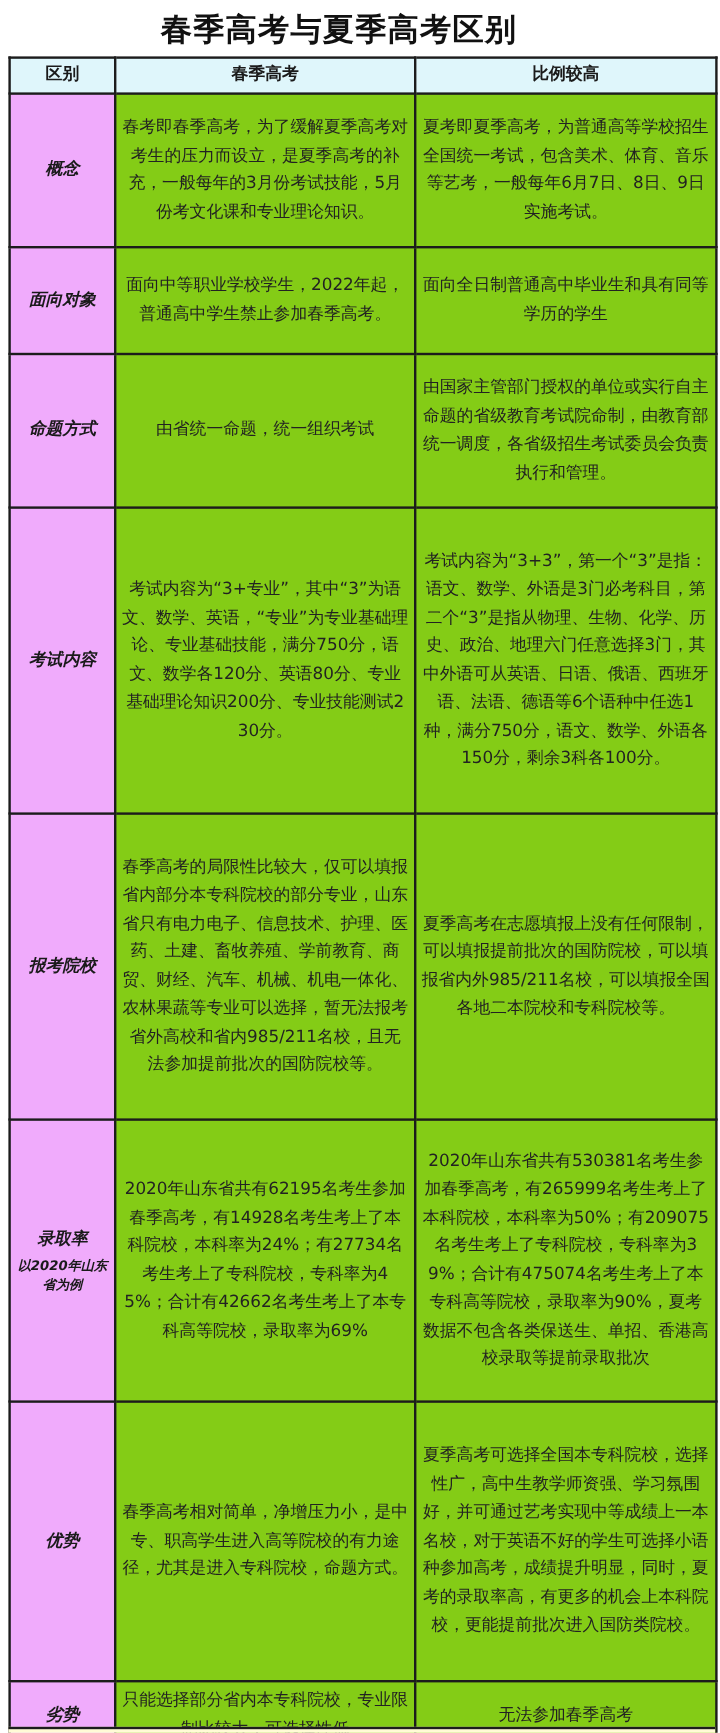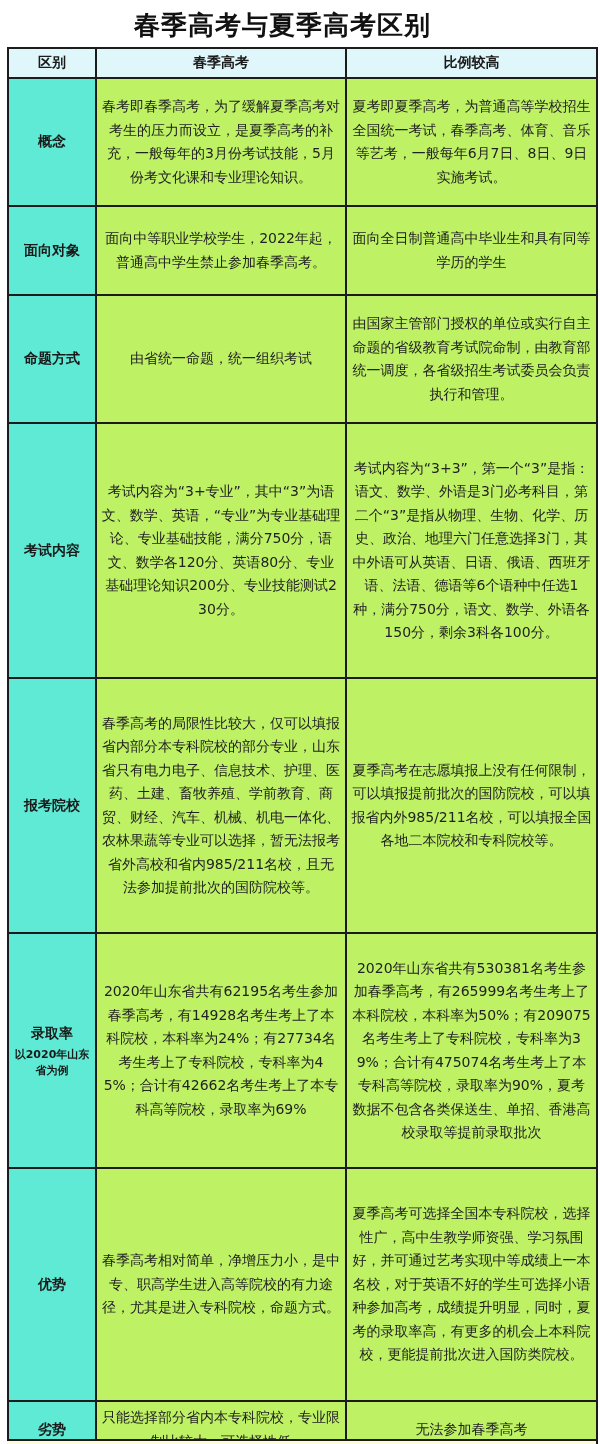--- a/index.html
+++ b/index.html
@@ -23,23 +23,23 @@
     border: 2px solid #1c1c1c;
     padding: 2px 4px;
     text-align: center; vertical-align: middle;
     font-size: 14px; line-height: 23.5px;
     word-break: break-all;
   }
   col.c0 { width: 88px; }
   col.c1 { width: 250px; }
   col.c2 { width: 251px; }
   thead th { background: #dff6fb; font-weight: bold; font-size: 15.5px; height: 24px; line-height: 24px; }
-  td.label { background: #5eead4; font-weight: bold; font-size: 17px; line-height: 22px; }
+  td.label { background: #f0abfc; font-weight: bold; font-size: 17px; line-height: 22px; font-style: italic; }
   td.label .sub { display: block; font-size: 11px; line-height: 16px; margin-top: 2px; }
-  td.cell { background: #bef264; color: #222; }
+  td.cell { background: #84cc16; color: #222; }
   .footer-strip {
     position: absolute; left: 7px; top: 1439px; width: 589px; height: 5px;
     background: #fffbd6; border-top: 2px solid #1c1c1c;
   }
 </style>
 </head>
 <body>
 
 <div class="title">春季高考与夏季高考区别</div>
 
@@ -53,21 +53,21 @@
     <tr>
       <th>区别</th>
       <th>春季高考</th>
       <th>比例较高</th>
     </tr>
   </thead>
   <tbody id="tbody">
       <tr style="height: 128px;">
         <td class="label"><span>概念</span></td>
         <td class="cell">春考即春季高考，为了缓解夏季高考对考生的压力而设立，是夏季高考的补充，一般每年的3月份考试技能，5月份考文化课和专业理论知识。</td>
-        <td class="cell">夏考即夏季高考，为普通高等学校招生全国统一考试，春季高考、体育、音乐等艺考，一般每年6月7日、8日、9日实施考试。</td>
+        <td class="cell">夏考即夏季高考，为普通高等学校招生全国统一考试，包含美术、体育、音乐等艺考，一般每年6月7日、8日、9日实施考试。</td>
       </tr>
       <tr style="height: 89px;">
         <td class="label"><span>面向对象</span></td>
         <td class="cell">面向中等职业学校学生，2022年起，普通高中学生禁止参加春季高考。</td>
         <td class="cell">面向全日制普通高中毕业生和具有同等学历的学生</td>
       </tr>
       <tr style="height: 128px;">
         <td class="label"><span>命题方式</span></td>
         <td class="cell">由省统一命题，统一组织考试</td>
         <td class="cell">由国家主管部门授权的单位或实行自主命题的省级教育考试院命制，由教育部统一调度，各省级招生考试委员会负责执行和管理。</td>

